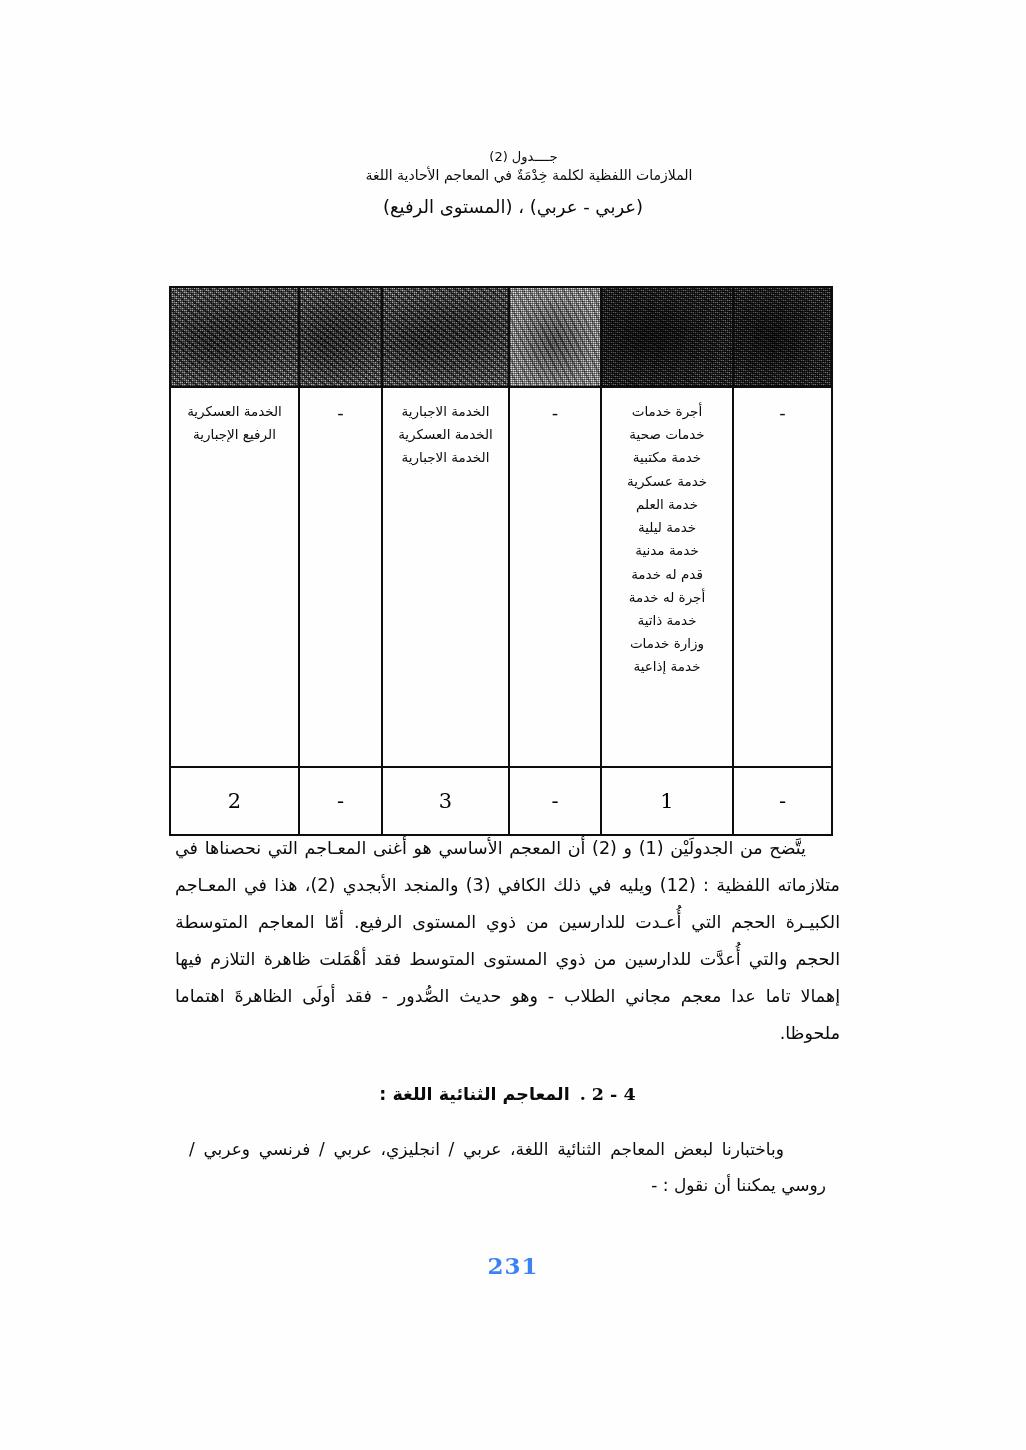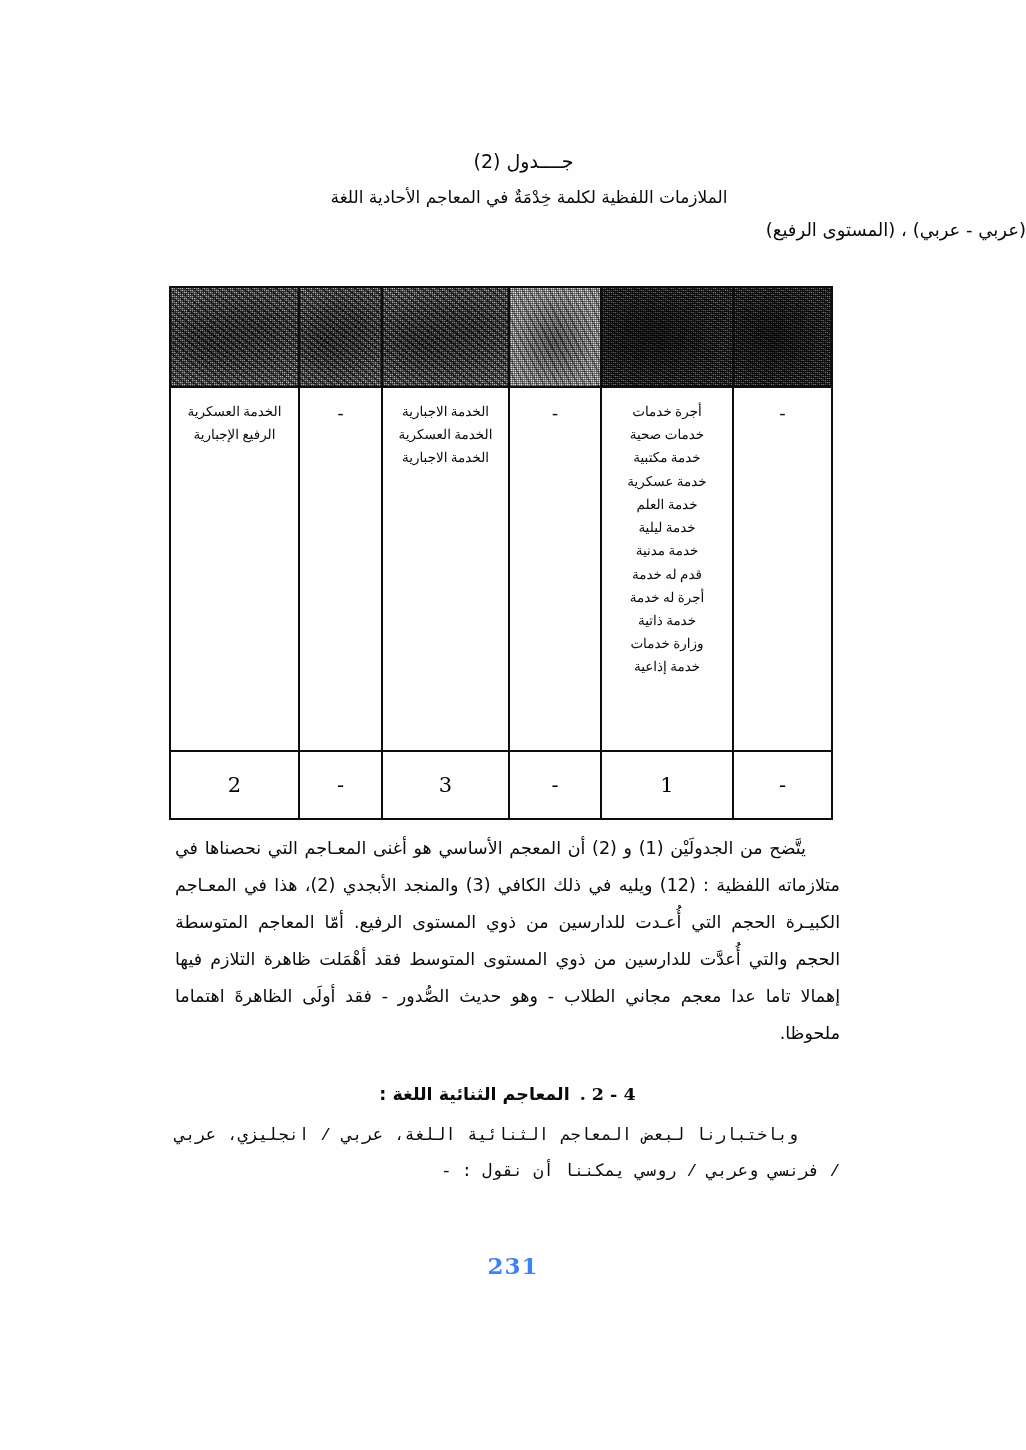--- a/index.html
+++ b/index.html
@@ -33,32 +33,30 @@
     direction: rtl;
   }
   .title-line {
     display: block;
     font-family: "DejaVu Sans", sans-serif;
     color: #0a0a0a;
     line-height: 1.42;
     letter-spacing: 0px;
   }
   .title-line-1 {
-    font-size: 19px;
-    margin-bottom: 10px;
+    font-size: 13px;
     padding-left: 21px;
   }
   .title-line-2 {
-    font-size: 17px;
+    font-size: 14px;
     margin-bottom: 8px;
     margin-left: 32px;
   }
   .title-line-3 {
     font-size: 18px;
-    text-align: right;
   }
 
   
   .tbl-wrap {
     position: absolute;
     left: 183px;
     top: 286px;
     width: 650px;
   }
   table.dict-table {
@@ -116,22 +114,21 @@
     justify-content: center;
     font-size: 14px;
     line-height: 1.25;
     color: rgba(0,0,0,0.0);
     padding: 4px 3px;
     box-sizing: border-box;
   }
 
   tr.body-row td {
     height: 350px;
-    padding: 12px 4px 0 4px;
-    font-family: Liberation Serif, serif;
+    padding: 12px 4px 16px 4px;
   }
   tr.total-row td {
     height: 66px;
     vertical-align: middle;
     font-size: 21px;
     font-family: "DejaVu Serif", serif;
   }
 
   .cell-list {
     direction: rtl;
@@ -195,22 +192,21 @@
     left: 175px;
     top: 1118px;
     width: 665px;
     direction: rtl;
     text-align: justify;
     font-size: 17px;
     line-height: 2.1;
     color: #0b0b0b;
   }
   .tail-text p {
-    margin: 0;
-    font-family: Liberation Mono, monospace;
+    margin: 14px;
   }
   .tail-text p.indent {
     text-indent: 42px;
   }
 
   .page-number {
     position: absolute;
     left: 0;
     right: 0;
     top: 1252px;

